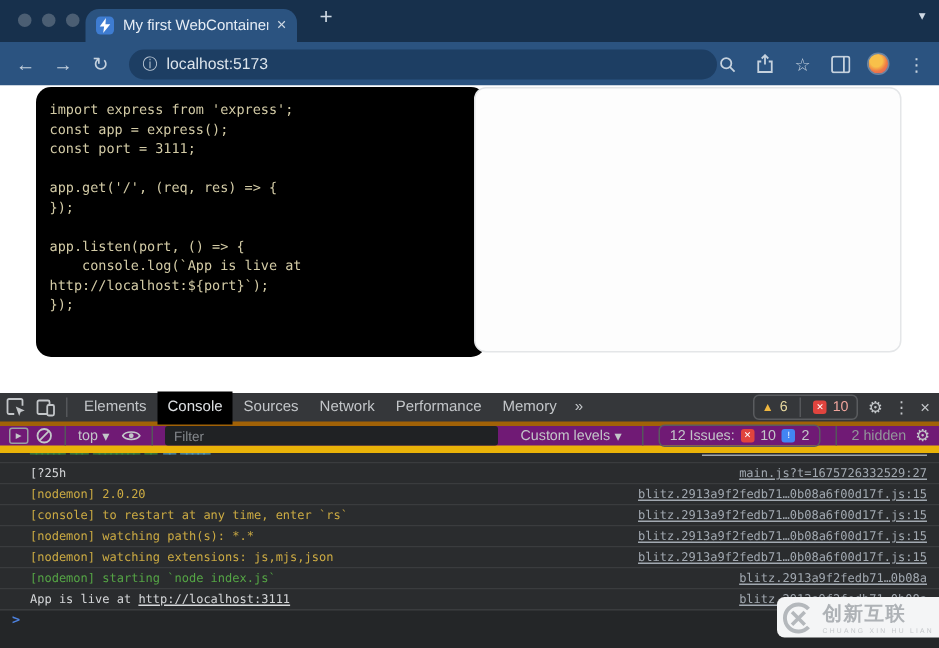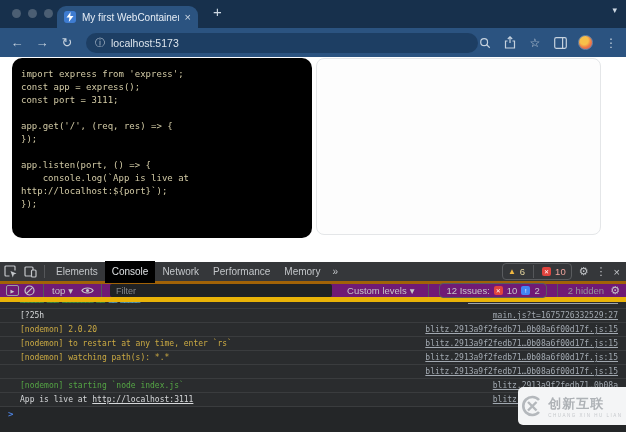--- a/index.html
+++ b/index.html
@@ -26,21 +26,21 @@
   .omnibox { margin-left:12px; width:408px; height:20px; background:#1d3e63; border-radius:10px;
              display:flex; align-items:center; padding:0 9px; gap:6px; }
   .omni-info { color:#b9c6d4; font-size:10px; }
   .omni-url { color:#dde5ec; font-size:10.5px; }
   .tb-right { margin-left:auto; margin-right:8px; display:flex; align-items:center; gap:11px; }
   .tb-ico { width:14px; height:14px; display:flex; align-items:center; justify-content:center; color:#c6d2de; font-size:12px; }
   .avatar { width:15px; height:15px; border-radius:50%; background:radial-gradient(circle at 40% 35%, #f8c04a 0 35%, #ef7b45 60%, #d94f6e 100%); border:1px solid #6b86a3; }
 
   
   .page { position:absolute; top:57px; left:0; right:0; height:205px; background:#fff; }
-  .code-panel { position:absolute; left:12px; top:1px; width:300px; height:180px; background:#000;
+  .code-panel { position:absolute; left:24px; top:1px; width:300px; height:180px; background:#000;
                 border-radius:10px; padding:10px 9px; font-family:"DejaVu Sans Mono", monospace;
                 font-size:9px; line-height:13px; color:#d3cba6; overflow:hidden; }
   .code-panel div { white-space:pre; min-height:13px; }
   .preview-panel { position:absolute; left:316px; top:1px; width:285px; height:177px; background:#fdfdfd;
                    border:1px solid #e4e6e8; border-radius:8px; }
 
   
   .devtools { position:absolute; top:262px; left:0; right:0; bottom:0; background:#242628;
               font-family:"Liberation Sans", sans-serif; }
   .dt-tabs { height:22px; background:#35373a; border-bottom:3px solid #a16207;
@@ -85,21 +85,21 @@
   .ctext[data-color="green"] { color:#55a545; }
   .clip-green { color:#3f9b3f; letter-spacing:-1px; }
   .clip-teal { color:#58a8c8; letter-spacing:-1px; }
   .clip-underline { margin-left:auto; width:150px; border-bottom:1px solid #9fa6ad; height:6px; }
   .clink { margin-left:auto; color:#a2a9b1; text-decoration:underline;padding-left:24px; }
   .inline-link { color:#d6d8da; text-decoration:underline; }
   .prompt-row { height:13px; display:flex; align-items:center; padding-left:8px;
                 color:#4d82e0; font-weight:bold; font-size:9px; }
 
   
-  .watermark { position:absolute; right:0; bottom:7px; width:108px; height:38px; background:#f4f5f6;
+  .watermark { position:absolute; right:0; bottom:7px; width:108px; height:27px; background:#f4f5f6;
                border-radius:5px 0 0 5px; display:flex; align-items:center; justify-content:center;
                gap:5px; z-index:5; }
   .wm-text { display:flex; flex-direction:column; }
   .wm-brand { font-size:13px; font-weight:bold; color:#aeb2b6; letter-spacing:1px; }
   .wm-sub { font-size:4.5px; color:#c6c9cc; letter-spacing:1.5px; }
 
   svg { display:block; }
 </style>
 </head>
 <body>
@@ -188,20 +188,21 @@
       </span>
       <span class="dt-ico">
         <svg width="13" height="12" viewBox="0 0 13 12">
             <rect x="1" y="1" width="8" height="9" rx="1" fill="none" stroke="#c3c6c9" stroke-width="1.2"></rect>
             <rect x="7.5" y="4" width="4.5" height="7" rx="1" fill="#35373a" stroke="#c3c6c9" stroke-width="1.2"></rect>
           </svg>
       </span>
       <span class="dt-sep"></span>
       <span class="dt-tab">Elements</span>
       <span class="dt-tab active">Console</span>
+      <span class="dt-tab">Sources</span>
       <span class="dt-tab">Network</span>
       <span class="dt-tab">Performance</span>
       <span class="dt-tab">Memory</span>
       <span class="dt-more">»</span>
       <div class="dt-right">
         <span class="badge-pill">
           <span class="warn-tri">▲</span>
           <span class="warn-num">6</span>
           <span class="dt-sep"></span>
           <span class="mini-sq sq-red">✕</span>
@@ -263,28 +264,29 @@
       </div>
       <div class="crow">
         <span class="ctext" data-color="plain">[?25h</span>
         <a class="clink">main.js?t=1675726332529:27</a>
       </div>
       <div class="crow">
         <span class="ctext" data-color="yellow">[nodemon] 2.0.20</span>
         <a class="clink">blitz.2913a9f2fedb71…0b08a6f00d17f.js:15</a>
       </div>
       <div class="crow">
-        <span class="ctext" data-color="yellow">[nodemon] to restart at any time, enter `rs`</span>
+        <span class="ctext" data-color="yellow">[console] to restart at any time, enter `rs`</span>
         <a class="clink">blitz.2913a9f2fedb71…0b08a6f00d17f.js:15</a>
       </div>
       <div class="crow">
         <span class="ctext" data-color="yellow">[nodemon] watching path(s): *.*</span>
         <a class="clink">blitz.2913a9f2fedb71…0b08a6f00d17f.js:15</a>
       </div>
       <div class="crow">
+        <span class="ctext" data-color="yellow">[nodemon] watching extensions: js,mjs,json</span>
         <a class="clink">blitz.2913a9f2fedb71…0b08a6f00d17f.js:15</a>
       </div>
       <div class="crow">
         <span class="ctext" data-color="green">[nodemon] starting `node index.js`</span>
         <a class="clink">blitz.2913a9f2fedb71…0b08a</a>
       </div>
       <div class="crow">
         <span class="ctext" data-color="plain">
           <span>App is live at </span><a class="inline-link">http://localhost:3111</a>
         </span>

